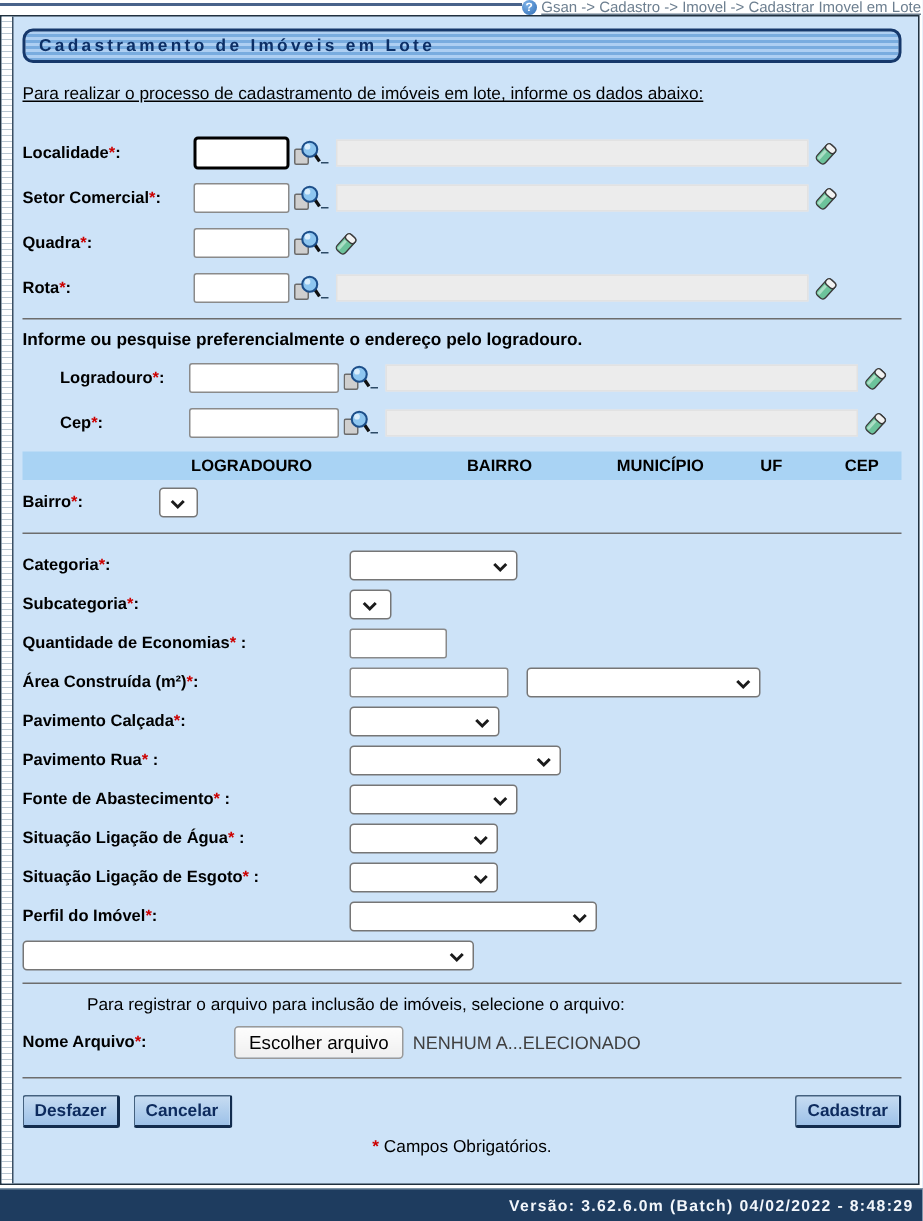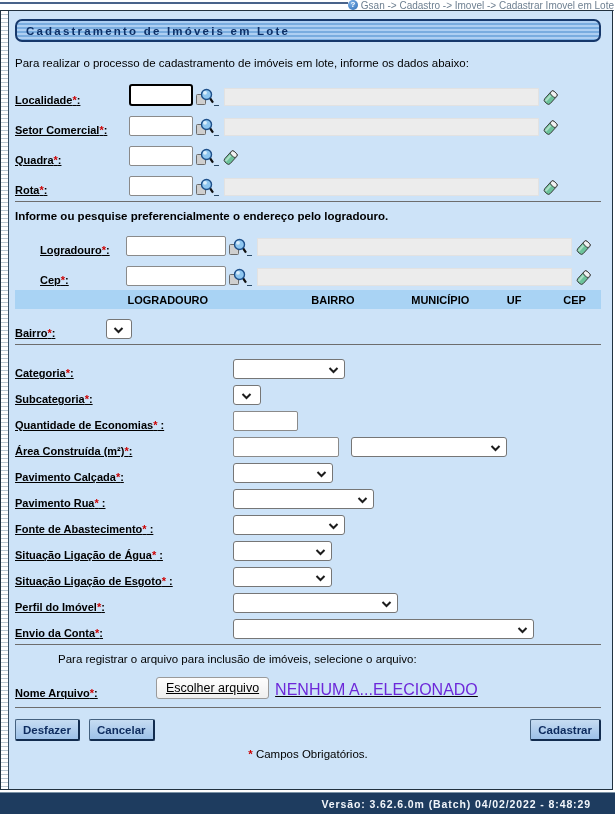--- a/index.html
+++ b/index.html
@@ -26,27 +26,27 @@
     repeating-linear-gradient(180deg, #ffffff 0 3px, #b9c7d2 3px 4px);
     border-right:1px solid #3a4f63; }
   .content { position:absolute; left:9px; top:0; right:0; bottom:0; padding:0 11px 0 5px; }
   
   .titlebar { margin-top:8px; height:23px; border:2px solid #16386b; border-radius:7px;
     background: repeating-linear-gradient(180deg, #aecff2 0 2px, #79acdf 2px 4px);
     display:flex; align-items:center; padding-left:9px; }
   .titlebar span { font-size:11.5px; font-weight:bold; letter-spacing:2.2px; color:#0c2f66; }
   
   .intro { font-size:11.5px; color:#000; }
-  .intro1 { margin:15px 0 7px; }
+  .intro1 { margin:15px 0 18px;text-decoration:underline; }
   .intro2 { margin:8px 0 4px; font-weight:bold; }
   .intro3 { margin:8px 0 4px;padding-left:43px; }
   .divider { border:none; border-top:1px solid #6d6d6d; margin:5px 0; }
   .divider.big { margin:8px 0; }
   
-  .row { display:flex; align-items:flex-end; height:30px;text-decoration:underline; }
+  .row { display:flex; align-items:center; height:30px; }
   .row.mid { height:26px; }
   .lbl { font-size:11px; font-weight:bold; white-space:pre; }
   .req { color:#cc0000; font-weight:bold; }
   .lbl-top { width:114px; }
   .lbl-addr { width:86px;margin-left:25px; }
   .lbl-mid { width:218px; }
   .lbl-bairro { width:91px; }
   .lbl-file { width:141px; }
   
   .inp { height:20px; background:#fff; border:1px solid #8a8a8a; border-radius:2px; }
@@ -64,34 +64,34 @@
   .eraser { display:inline-flex; margin-left:3px; cursor:pointer; }
   .gap12 { width:12px; }
   
   .thead { margin-top:4px; height:19px; background:#a9d3f4; display:flex; align-items:center; }
   .thead .th { font-size:11px; font-weight:bold; text-align:center; }
   .th.c0{width:55px;} .th.c1{width:196px;} .th.c2{width:135px;} .th.c3{width:80px;}
   .th.c4{width:68px;} .th.c5{width:53px;}
   
   .file-btn { height:22px; padding:0 9px; font-family:"Liberation Sans",sans-serif; font-size:12.5px;
     background:linear-gradient(#fdfdfd,#efefef); border:1px solid #9a9a9a; border-radius:3px; color:#000; }
-  .file-status { margin-left:6px; font-size:16px; color:#6d28d9; }
+  .file-status { margin-left:6px; font-size:12px; color:#404040; }
   
   .actions { display:flex; align-items:center; margin-top:11px; }
   .btn { height:22px; padding:0 7px; font-family:"Liberation Sans",sans-serif; font-size:11.5px;
     font-weight:bold; color:#0d2b5e; background:linear-gradient(#c6dcf2,#9dc1e8);
     border:1px solid #44617f; border-right:2px solid #122c4e; border-bottom:2px solid #122c4e;
     border-radius:2px; cursor:pointer; }
   .btn + .btn { margin-left:9px; }
   .btn.right { margin-left:auto; }
   .note { margin-top:7px; text-align:center; font-size:11.5px; }
   
   .footer { position:absolute; bottom:0; left:0; right:0; height:22px; background:#1e3c5f;
     border-top:1px solid #7d94a8; display:flex; align-items:center; justify-content:flex-end;
-    padding-right:24px; }
+    padding-right:6px; }
   .footer span { color:#f2f6fb; font-size:10.5px; font-weight:bold; letter-spacing:0.9px; }
 </style>
 </head>
 <body>
 
 <svg width="0" height="0" style="position:absolute">
   <defs>
     <g id="ic-search">
       <rect x="0.5" y="6.5" width="9" height="10" rx="1" fill="#cfcfcf" stroke="#6b6b6b"></rect>
       <line x1="14" y1="10.2" x2="17" y2="14.6" stroke="#101010" stroke-width="2.2"></line>
@@ -327,21 +327,20 @@
       </div>
       <div class="row mid">
         <span class="lbl lbl-mid"><span>Perfil do Imóvel</span><span class="req">*</span><span>:</span></span>
         <div class="sel w165">
             <svg width="11" height="7">
               <use href="#ic-chev"></use>
             </svg>
           </div>
       </div>
       <div class="row mid">
-        <span class="lbl lbl-mid"><span>Envio da Conta</span><span class="req">*</span><span>:</span></span>
         <div class="sel w301">
             <svg width="11" height="7">
               <use href="#ic-chev"></use>
             </svg>
           </div>
       </div>
     </div>
 
     <hr class="divider">
 

